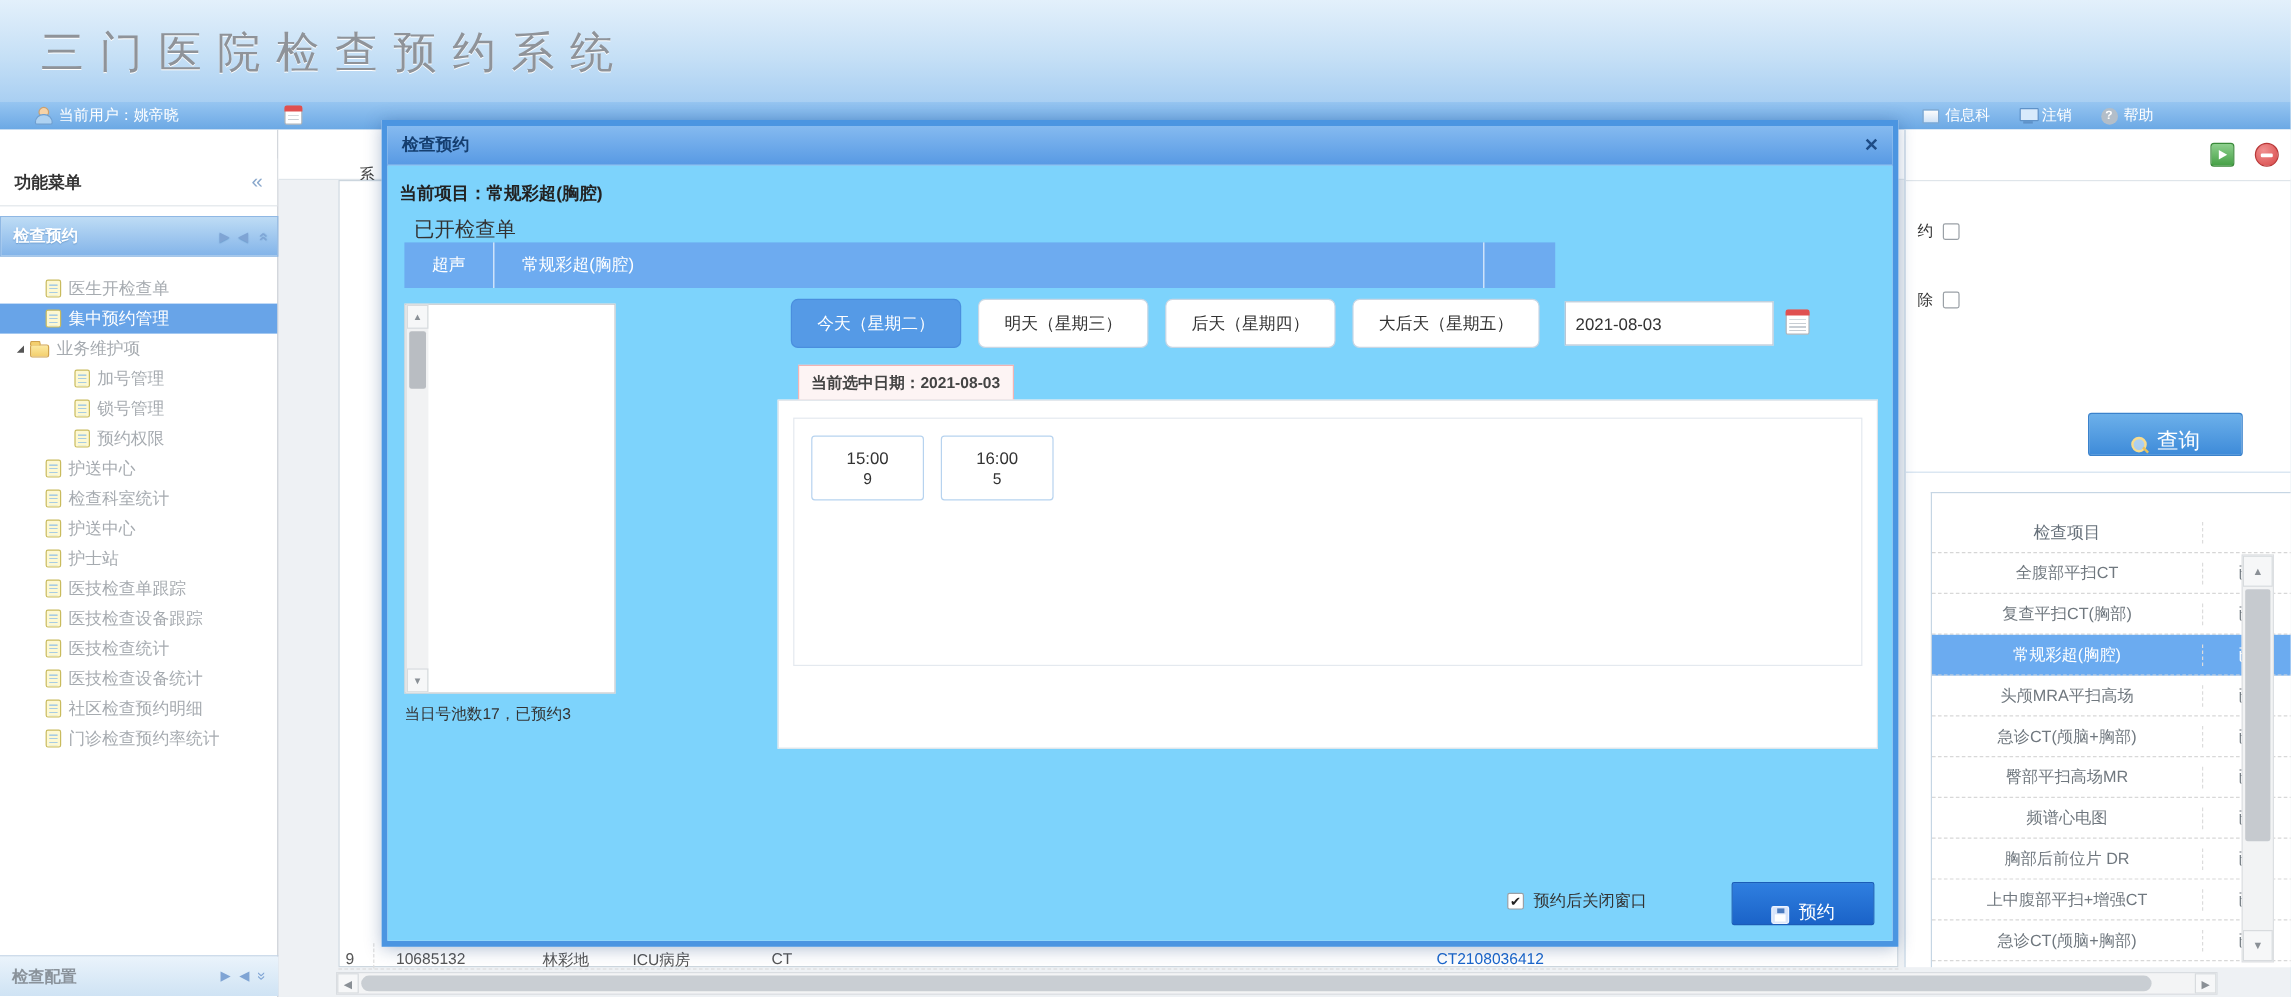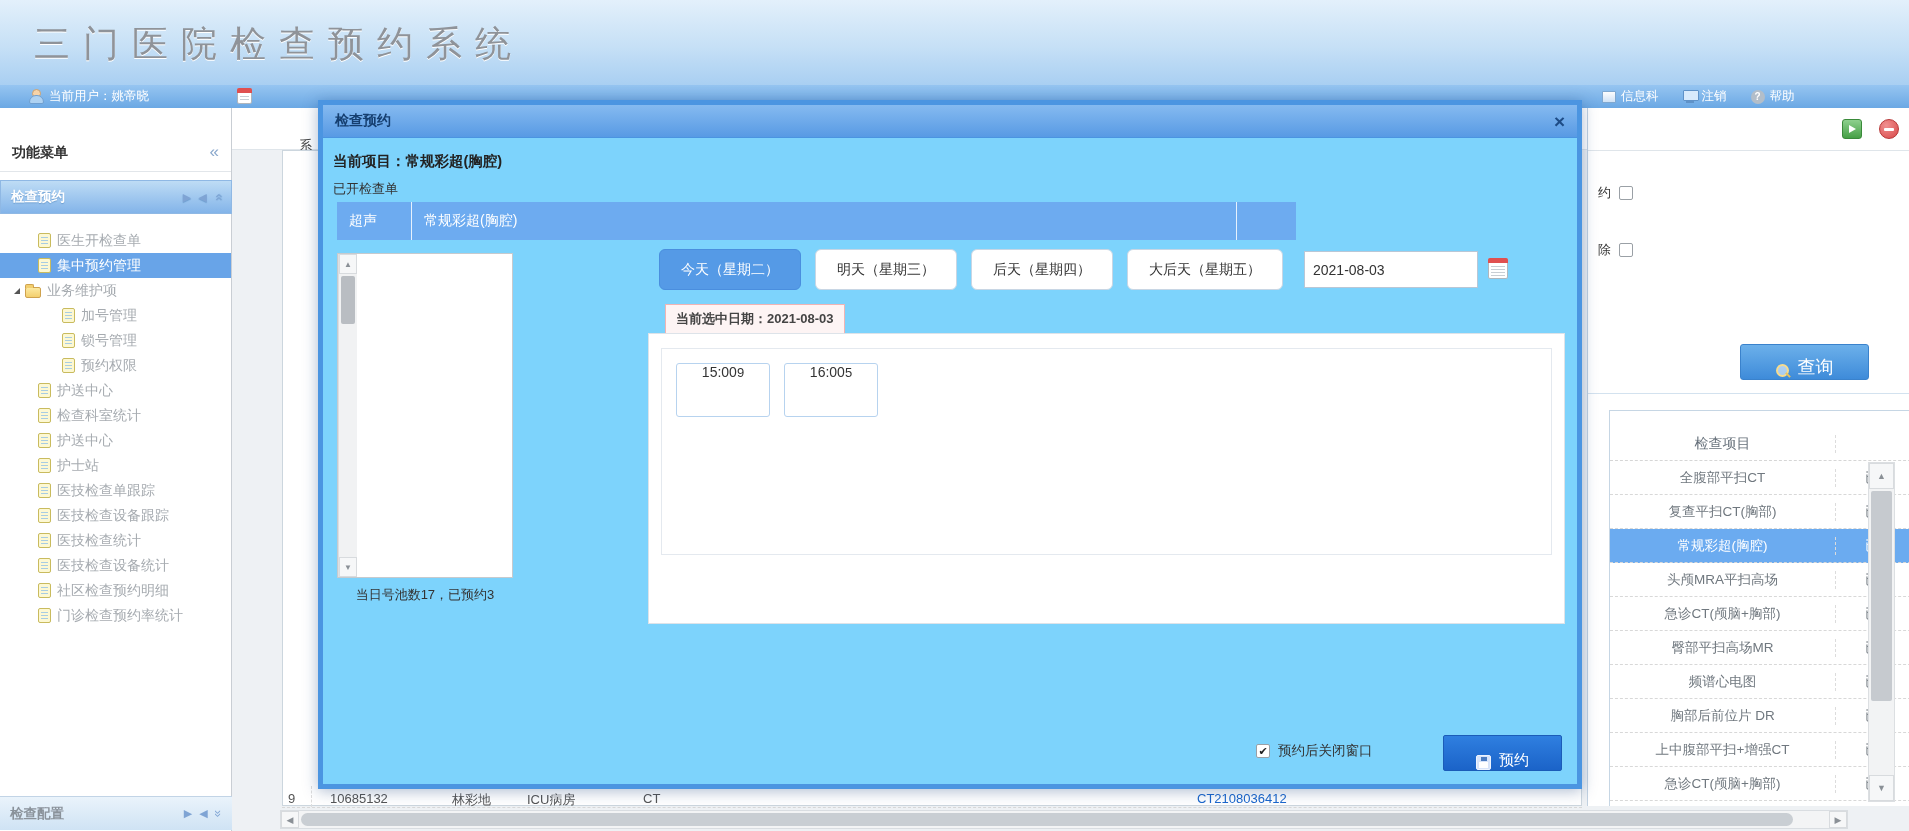--- a/index.html
+++ b/index.html
@@ -122,56 +122,56 @@
 
   
   #modal{position:absolute;left:318px;top:100px;width:1264px;height:689px;background:#fff;
     border:5px solid #4b95e1;box-shadow:0 2px 14px rgba(20,60,120,.35);z-index:10}
   #m-titlebar{height:33px;background:linear-gradient(#85baf0,#589ae4);display:flex;align-items:center;
     padding:0 12px;border-bottom:1px solid #4a94e1}
   #m-title{font-size:14px;font-weight:bold;color:#153e6f}
   #m-close{margin-left:auto;font-size:19px;font-weight:bold;color:#1e4c86;cursor:pointer;line-height:1}
   #m-body{position:relative;height:646px;background:#7dd3fc}
   #m-current{position:absolute;left:10px;top:14px;font-size:14.5px;font-weight:bold;color:#222}
-  #m-opened{position:absolute;left:10px;top:42px;font-size:13px;color:#333}
+  #m-opened{position:absolute;left:22px;top:42px;font-size:17px;color:#333}
   #m-order-row{position:absolute;left:14px;top:64px;width:959px;height:38px;background:#6dabf0;display:flex;
     align-items:stretch;color:#fff;font-size:14px}
-  .or-cell{display:flex;align-items:center;padding-left:12px}
+  .or-cell{display:flex;align-items:center;padding-left:23px}
   #or-cat{width:74px}
   #or-item{flex:1;border-left:1px solid #e6f1fd}
   .or-empty{width:60px;border-left:1px solid #e6f1fd}
 
   #m-list{position:absolute;left:14px;top:115px;width:176px;height:325px;border:1px solid #c6cace;display:flex;background:#fff}
   #machine-items{flex:1;overflow:hidden}
   .m-item{height:45px;line-height:45px;padding-left:12px;font-size:15px;color:#222;border-bottom:1px solid #e4e4e4;
     cursor:pointer;white-space:nowrap;overflow:hidden}
   .m-item.sel{background:#5d9fe8;color:#fff;border-bottom-color:#5d9fe8}
   #m-list-scroll{position:relative;width:19px;background:#f1f2f3;border-left:1px solid #dcdfe2;flex:none}
   .mls-btn{position:absolute;left:0;right:0;height:20px;background:#f6f7f8;border:1px solid #d8dbde;color:#8a9096;
     font-size:8px;display:flex;align-items:center;justify-content:center;cursor:pointer}
   #mls-up{top:0}
   #mls-down{bottom:0}
   #mls-thumb{position:absolute;left:2px;right:2px;top:22px;height:48px;background:#b9bdc2;border-radius:2px;cursor:grab}
-  #m-pool{position:absolute;left:14px;top:448px;width:176px;text-align:center;font-size:13px;color:#333}
+  #m-pool{position:absolute;left:14px;top:448px;width:176px;text-align:left;font-size:13px;color:#333}
 
   #day-tabs{position:absolute;left:336px;top:111px;display:flex;gap:14px}
   .day-tab{height:41px;line-height:39px;padding:0 21px;border:1px solid #c8d6e4;border-radius:6px;background:#fff;
     font-size:14px;color:#333;cursor:pointer;white-space:nowrap}
   .day-tab.sel{background:#559ae6;border-color:#4a8ede;color:#fff}
   #m-date{position:absolute;left:981px;top:113px;width:174px;height:37px;border:1px solid #b9c7d6;
     font:14px "Liberation Sans",sans-serif;padding:0 8px;color:#333;background:#fff}
   #m-date-btn{position:absolute;left:1165px;top:120px;width:20px;height:21px;cursor:pointer}
 
   #m-seldate{position:absolute;left:342px;top:166px;padding:5px 10px;border:1px solid #f0b4b4;background:#fdf4f4;
     font-size:13px;font-weight:bold;color:#444}
   #m-outer-panel{position:absolute;left:325px;top:195px;width:917px;height:291px;border:1px solid #dde3e9;background:#fff}
   #m-inner-panel{position:absolute;left:12px;top:14px;width:891px;height:207px;border:1px solid #e4e9ef;background:#fff}
   #slots{position:absolute;left:14px;top:14px;display:flex;gap:14px}
   .slot{width:94px;height:54px;border:1px solid #b7d3ef;border-radius:3px;background:#fff;display:flex;
-    flex-direction:row;align-items:flex-start;justify-content:center;font-size:14px;color:#333;cursor:pointer}
+    flex-direction:column;align-items:center;justify-content:center;font-size:14px;color:#333;cursor:pointer}
   .slot-count{font-size:13px;margin-top:1px}
 
   #m-close-after{position:absolute;left:933px;top:604px;display:flex;align-items:center;gap:8px;font-size:13.5px;color:#333}
   #close-after-check{visibility:hidden}
   #m-submit{position:absolute;left:1120px;top:597px;width:119px;height:36px;background:linear-gradient(#2f7fe0,#1b63c8);
     border:1px solid #1b5cb8;border-radius:2px;color:#fff;font-size:15px;display:flex;align-items:flex-end;
     justify-content:center;cursor:pointer}
   .icon-floppy{position:relative;width:15px;height:15px;background:#d7e4fa;border:1px solid #eef4ff;border-radius:2px;margin-right:8px}
   .icon-floppy::before{content:"";position:absolute;left:4px;top:1px;width:6px;height:4px;background:#4c7cc0}
   .icon-floppy::after{content:"";position:absolute;left:2px;bottom:1px;width:9px;height:6px;background:#fff}

